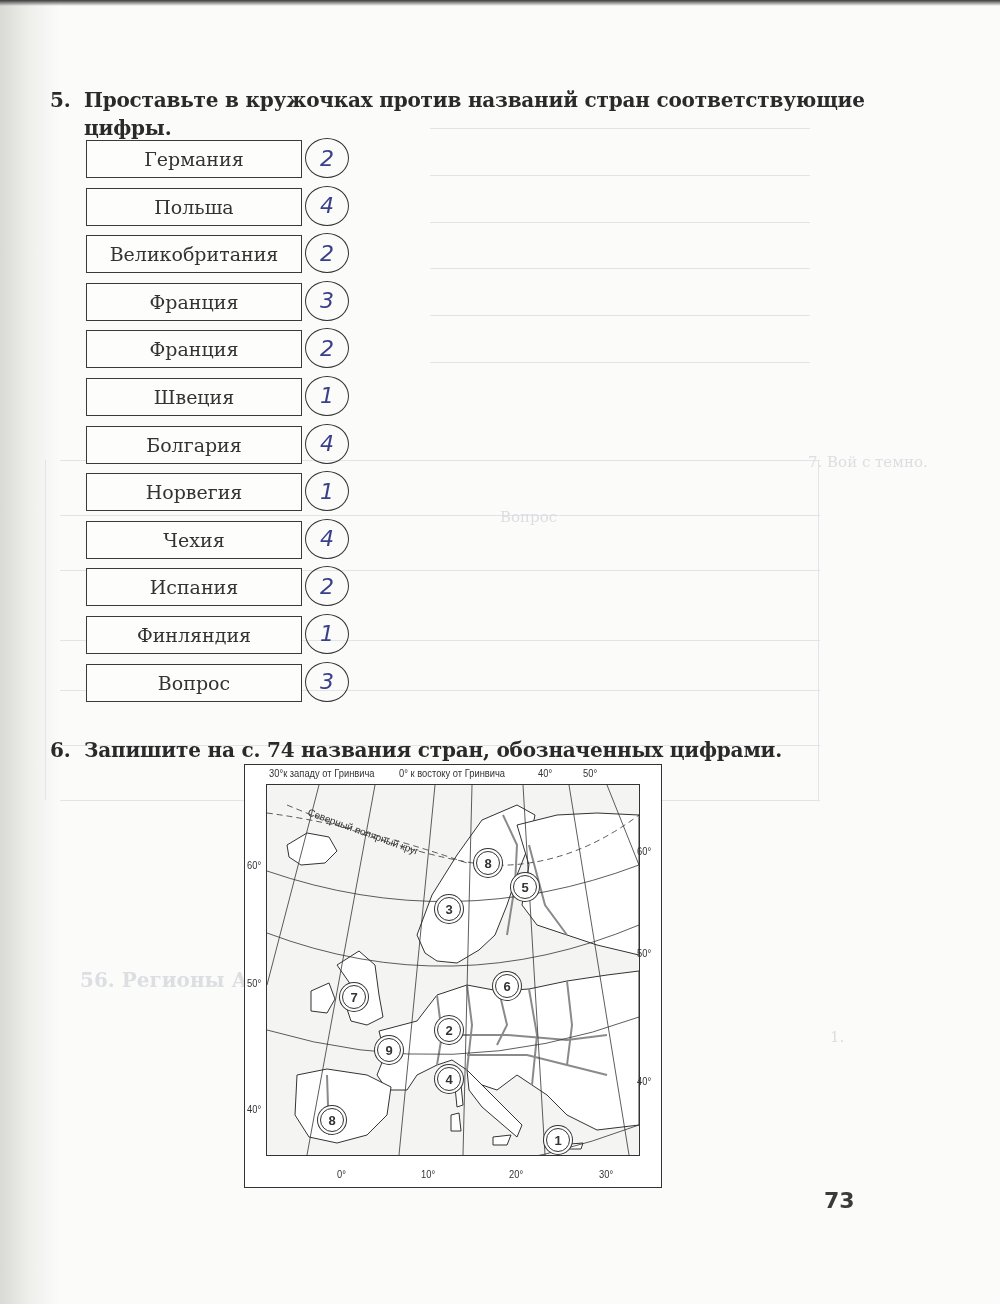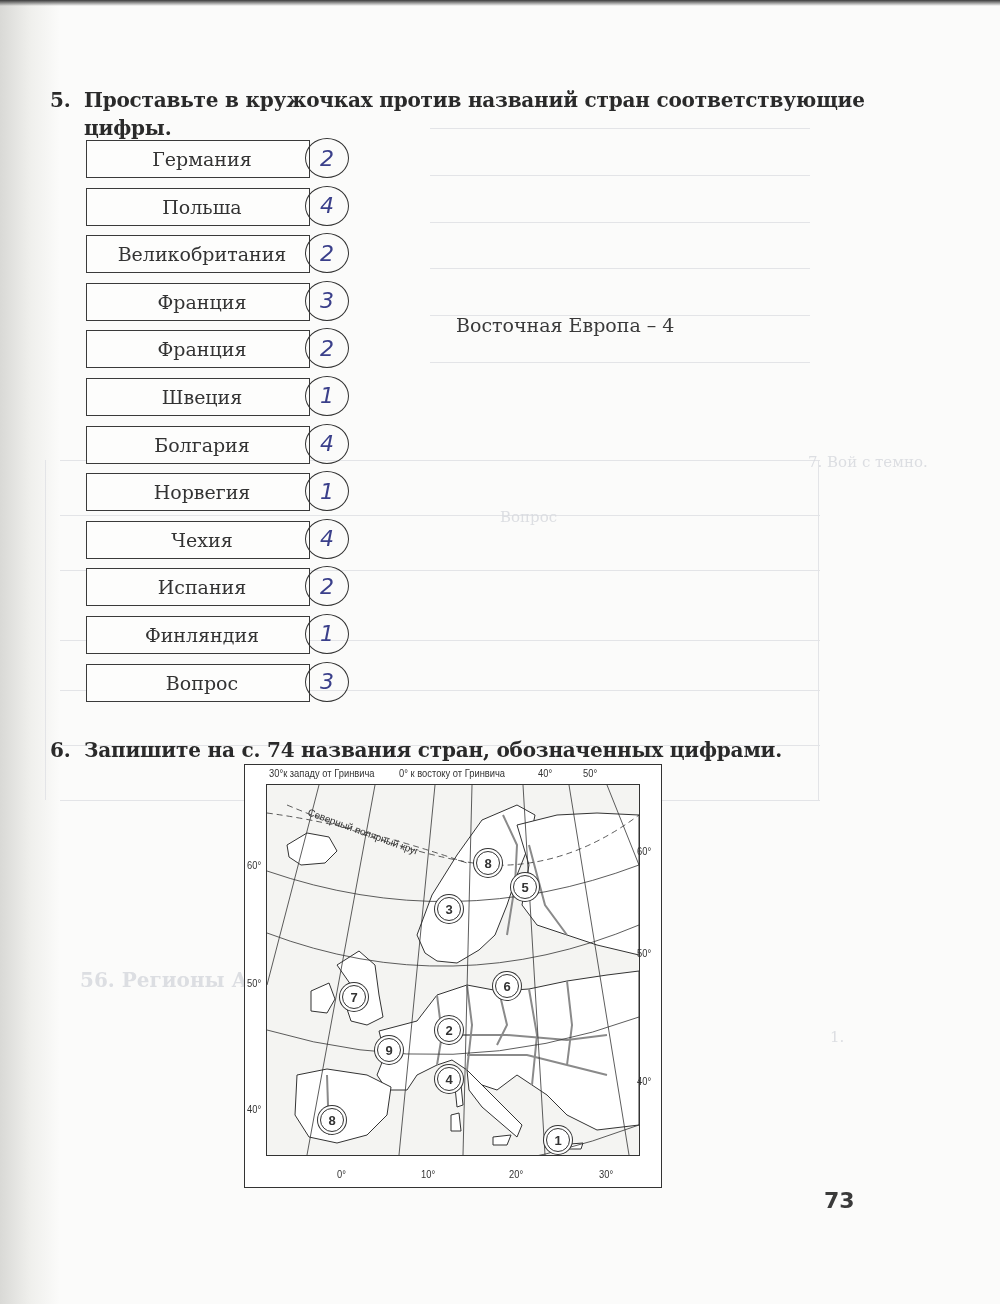--- a/index.html
+++ b/index.html
@@ -27,21 +27,21 @@
     font-size: 20px; color: #2a2a2a; line-height: 28px; letter-spacing: -0.2px;
   }
   .task-num { display: inline-block; width: 34px; }
 
   .country-list { position: absolute; left: 86px; top: 140px; }
   .country-row { position: relative; height: 47.6px; }
   .country-box {
     position: absolute; left: 0; top: 0; width: 214px; height: 36px;
     border: 1.5px solid #3a3a3a; background: #fdfdfc;
     display: flex; align-items: center; justify-content: center;
-    font-size: 19px; color: #333; padding-left: 8px;
+    font-size: 19px; color: #333;
   }
   .answer-circle {
     position: absolute; left: 219px; top: -2px; width: 42px; height: 38px;
     border: 1.5px solid #333; border-radius: 50%;
     display: flex; align-items: center; justify-content: center;
     font-family: "DejaVu Sans", sans-serif; font-style: italic;
     font-size: 22px; color: #3a3f8a; background: transparent;
   }
 
   .legend { position: absolute; left: 456px; top: 312px; font-size: 19px; line-height: 26px; color: #3a3a3a; }
@@ -155,21 +155,20 @@
     <div class="country-box">Финляндия</div>
     <div class="answer-circle">1</div>
   </div>
   <div class="country-row">
     <div class="country-box">Вопрос</div>
     <div class="answer-circle">3</div>
   </div>
 </div>
 
 <div class="legend">
-  <div>Восточная Европа – 4</div>
 </div>
 
 <div class="task-heading" style="left:50px; top:720px;margin-top:16px;">
   <span class="task-num">6.</span><span>Запишите на с. 74 названия стран, обозначенных цифрами.</span>
 </div>
 
 <div class="map-frame">
   <div class="map-top-labels">
     <span style="left:24px;">30°к западу от Гринвича</span>
     <span style="left:154px;">0° к востоку от Гринвича</span>

